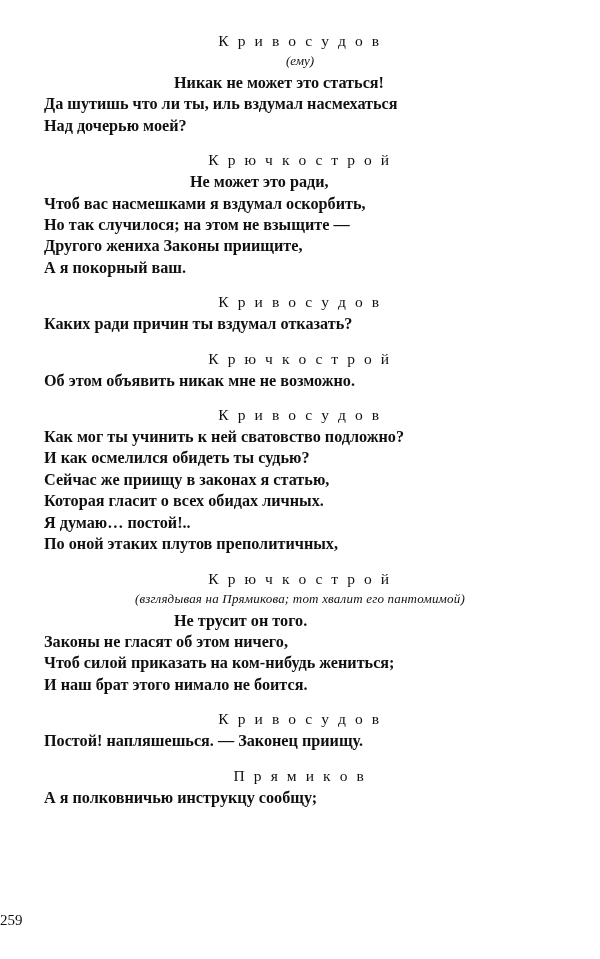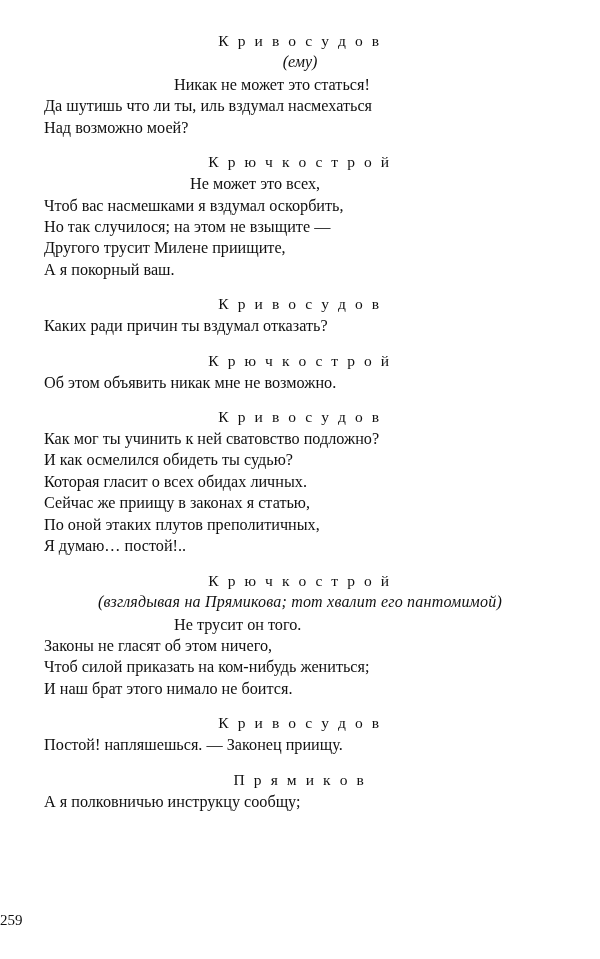--- a/index.html
+++ b/index.html
@@ -31,30 +31,31 @@
     letter-spacing: 2.6px;
     margin: 14px 0 3px 0;
     white-space: pre;
   }
   .speaker-first {
     margin-top: 2px;
   }
   .stage {
     text-align: center;
     font-style: italic;
-    font-size: 16px;
+    font-size: 13px;
     margin: 1px 0 4px 0;
   }
   .stage-wide {
     letter-spacing: 0.2px;
   }
   .lines {
     font-size: 16.2px;
     line-height: 21.4px;
     margin: 0;
+    font-weight: bold;
   }
   .line {
     white-space: pre;
   }
   .indent-4 { padding-left: 130px; }
   .indent-5 { padding-left: 146px; }
   .folio {
     position: absolute;
     left: 0;
     right: 0;
@@ -67,54 +68,54 @@
 <body>
 
 <div class="page">
   <div id="content">
       <div class="block">
         <div class="speaker speaker-first">К р и в о с у д о в</div>
         <div class="stage">(ему)</div>
         <div class="lines">
           <div class="line indent-4">Никак не может это статься!</div>
           <div class="line">Да шутишь что ли ты, иль вздумал насмехаться</div>
-          <div class="line">Над возможно моей?</div>
+          <div class="line">Над дочерью моей?</div>
         </div>
       </div>
       <div class="block">
         <div class="speaker">К р ю ч к о с т р о й</div>
         <div class="lines">
-          <div class="line indent-5">Не может это всех,</div>
+          <div class="line indent-5">Не может это ради,</div>
           <div class="line">Чтоб вас насмешками я вздумал оскорбить,</div>
           <div class="line">Но так случилося; на этом не взыщите —</div>
-          <div class="line">Другого трусит Милене приищите,</div>
+          <div class="line">Другого жениха Законы приищите,</div>
           <div class="line">А я покорный ваш.</div>
         </div>
       </div>
       <div class="block">
         <div class="speaker">К р и в о с у д о в</div>
         <div class="lines">
           <div class="line">Каких ради причин ты вздумал отказать?</div>
         </div>
       </div>
       <div class="block">
         <div class="speaker">К р ю ч к о с т р о й</div>
         <div class="lines">
           <div class="line">Об этом объявить никак мне не возможно.</div>
         </div>
       </div>
       <div class="block">
         <div class="speaker">К р и в о с у д о в</div>
         <div class="lines">
           <div class="line">Как мог ты учинить к ней сватовство подложно?</div>
           <div class="line">И как осмелился обидеть ты судью?</div>
+          <div class="line">Сейчас же приищу в законах я статью,</div>
           <div class="line">Которая гласит о всех обидах личных.</div>
-          <div class="line">Сейчас же приищу в законах я статью,</div>
+          <div class="line">Я думаю… постой!..</div>
           <div class="line">По оной этаких плутов преполитичных,</div>
-          <div class="line">Я думаю… постой!..</div>
         </div>
       </div>
       <div class="block">
         <div class="speaker">К р ю ч к о с т р о й</div>
         <div class="stage stage-wide">(взглядывая на Прямикова; тот хвалит его пантомимой)</div>
         <div class="lines">
           <div class="line indent-4">Не трусит он того.</div>
           <div class="line">Законы не гласят об этом ничего,</div>
           <div class="line">Чтоб силой приказать на ком-нибудь жениться;</div>
           <div class="line">И наш брат этого нимало не боится.</div>

